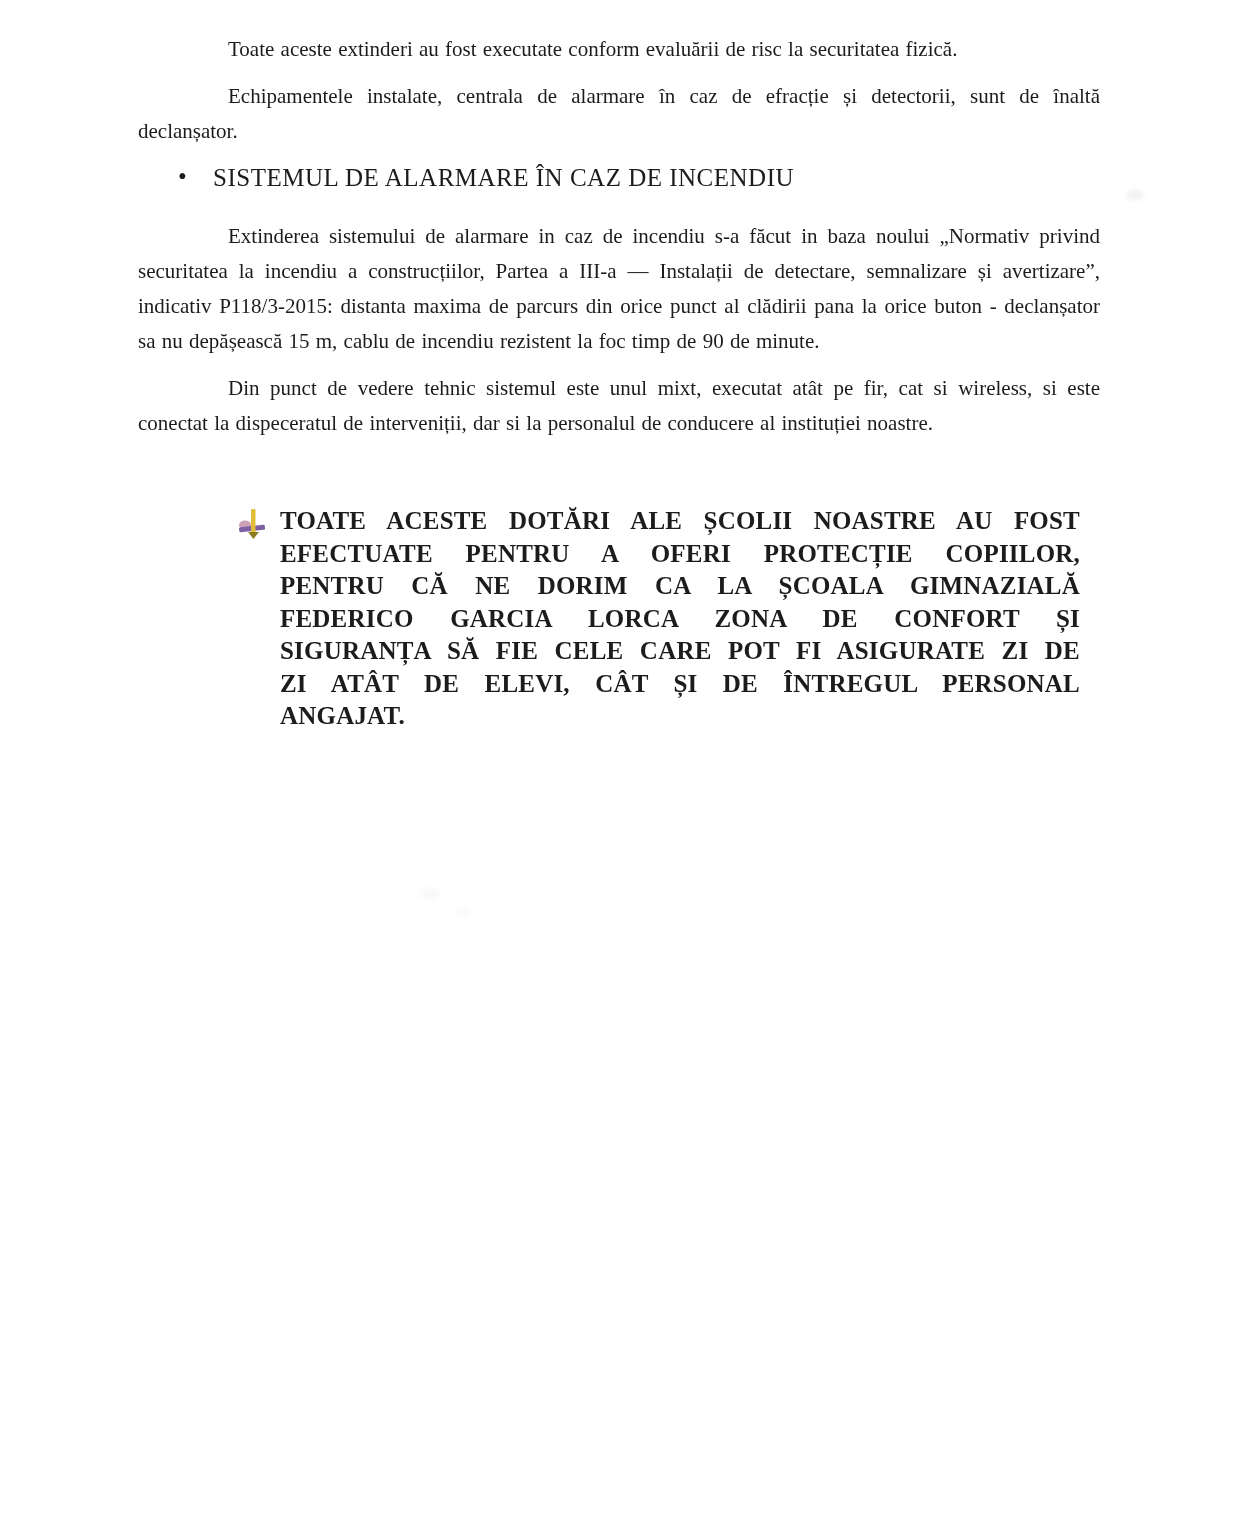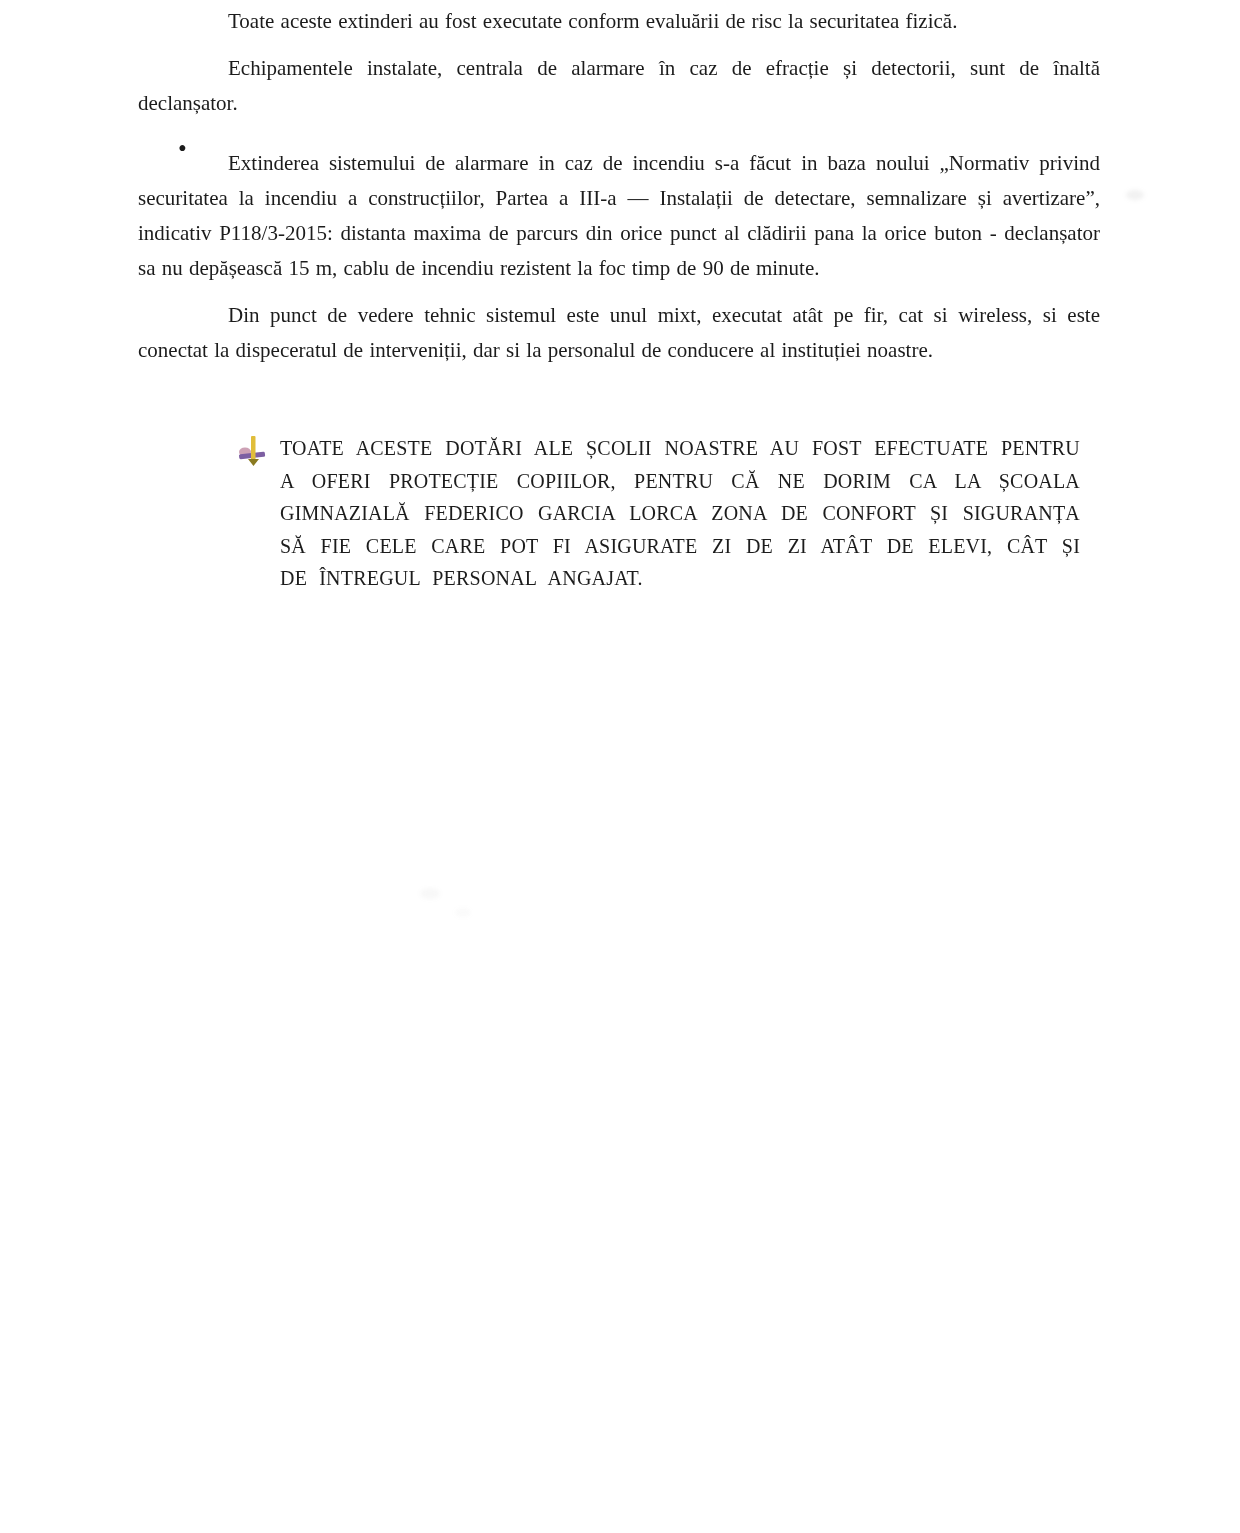--- a/index.html
+++ b/index.html
@@ -12,21 +12,21 @@
     position: relative;
     width: 1240px;
     height: 1533px;
     background: #ffffff;
     overflow: hidden;
     font-family: "Liberation Serif", "DejaVu Serif", serif;
     color: #1c1c1c;
   }
   .content {
     position: relative;
-    padding: 4px 140px 0 138px; 
+    padding: 32px 140px 0 138px; 
   }
   .para {
     font-size: 21px;
     line-height: 35px;
     text-align: justify;
     text-indent: 90px;
     margin: 0 0 12px 0;
     word-spacing: 1px;
   }
   .para.last-of-section {
@@ -47,22 +47,22 @@
     left: 40px;
     top: -1px;
     font-size: 25px;
     line-height: 33px;
   }
   
   .emphasis-block {
     position: relative;
     margin: 64px 0 0 142px;
     width: 800px;
-    font-size: 20px;
-    font-weight: normal;
+    font-size: 25px;
+    font-weight: bold;
     line-height: 32.5px;
     text-align: justify;
     word-spacing: 7px;
     letter-spacing: 0.2px;
   }
   .emphasis-marker {
     position: absolute;
     left: -42px;
     top: 3px;
     width: 30px;
@@ -83,20 +83,21 @@
 
 <div class="page">
   <div class="content">
 
     <p class="para">Toate aceste extinderi au fost executate conform evaluării de risc la securitatea fizică.</p>
 
     <p class="para">Echipamentele instalate, centrala de alarmare în caz de efracție și detectorii, sunt de înaltă declanșator.</p>
 
     <div class="heading-item">
       <span class="bullet-glyph">•</span>
+      <span>SISTEMUL DE ALARMARE ÎN CAZ DE INCENDIU</span>
     </div>
 
     <p class="para">Extinderea sistemului de alarmare in caz de incendiu s-a făcut in baza noului „Normativ privind securitatea la incendiu a construcțiilor, Partea a III-a — Instalații de detectare, semnalizare și avertizare”, indicativ P118/3-2015: distanta maxima de parcurs din orice punct al clădirii pana la orice buton - declanșator sa nu depășească 15 m, cablu de incendiu rezistent la foc timp de 90 de minute.</p>
 
     <p class="para last-of-section">Din punct de vedere tehnic sistemul este unul mixt, executat atât pe fir, cat si wireless, si este conectat la dispeceratul de interveniții, dar si la personalul de conducere al instituției noastre.</p>
 
     <div class="emphasis-block">
       <svg class="emphasis-marker" viewBox="0 0 30 32" aria-hidden="true">
 
         <ellipse cx="7" cy="17" rx="6" ry="4.5" fill="#c490a8" opacity="0.85"></ellipse>

